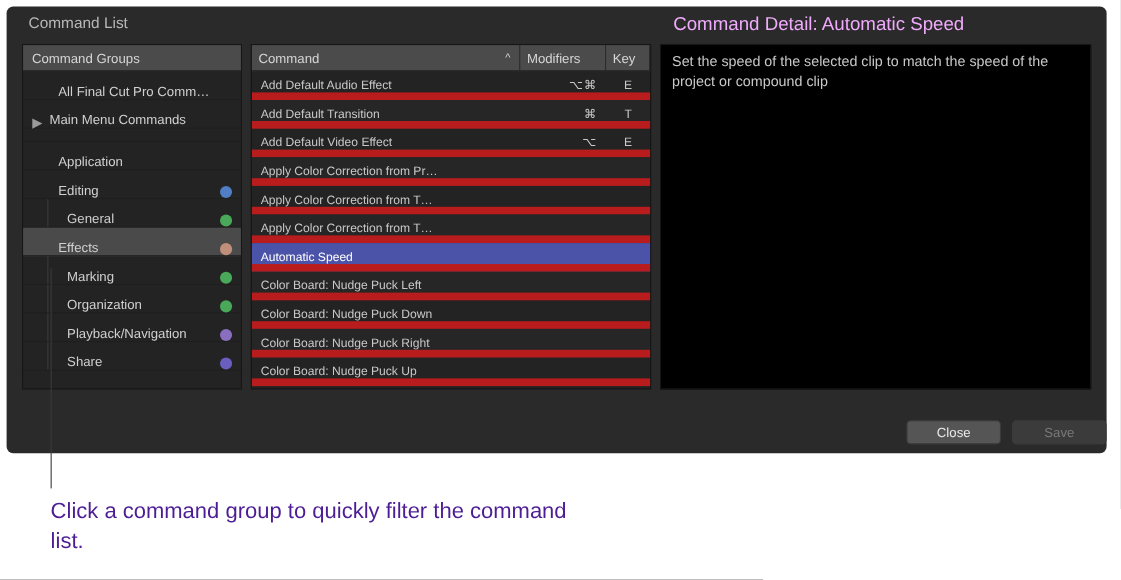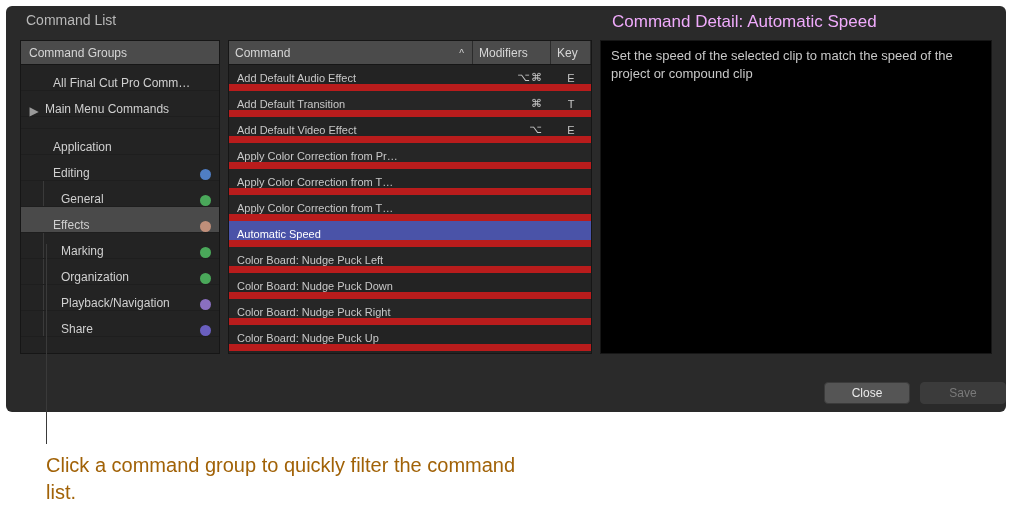--- a/index.html
+++ b/index.html
@@ -148,21 +148,21 @@
     position:absolute;
     left:46px; top:244px;
     width:1px; height:200px;
     background:#3a3a3a;
   }
   .callout {
     position:absolute;
     left:46px; top:452px;
     width:480px;
     font-size:20px;
-    color:#a16207;
+    color:#4c1d95;
     line-height:1.35;
   }
 </style>
 </head>
 <body>
 
 <div class="panel">
 
   <div class="titles-row">
     <div class="title-left">Command List</div>

